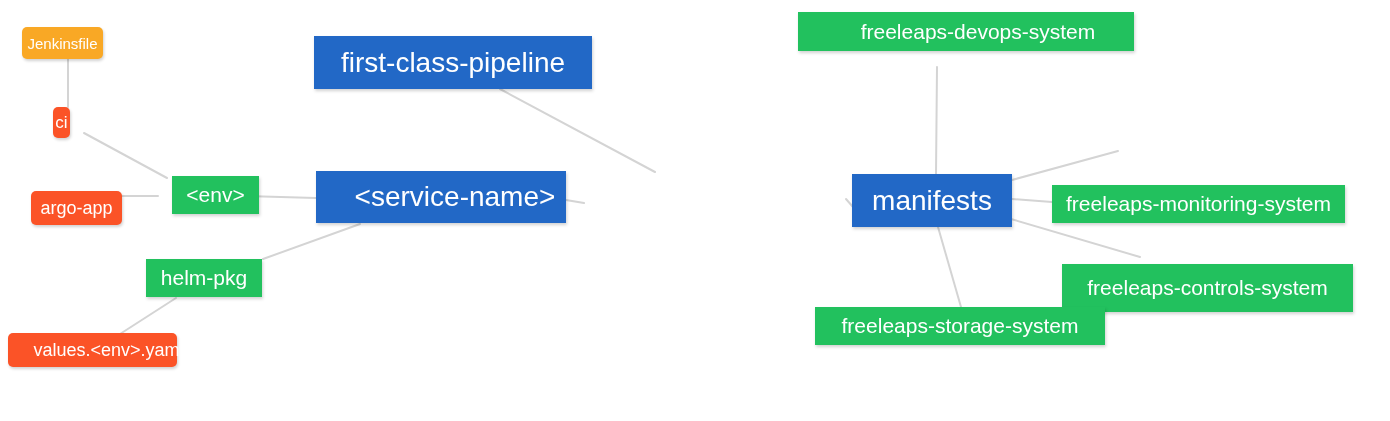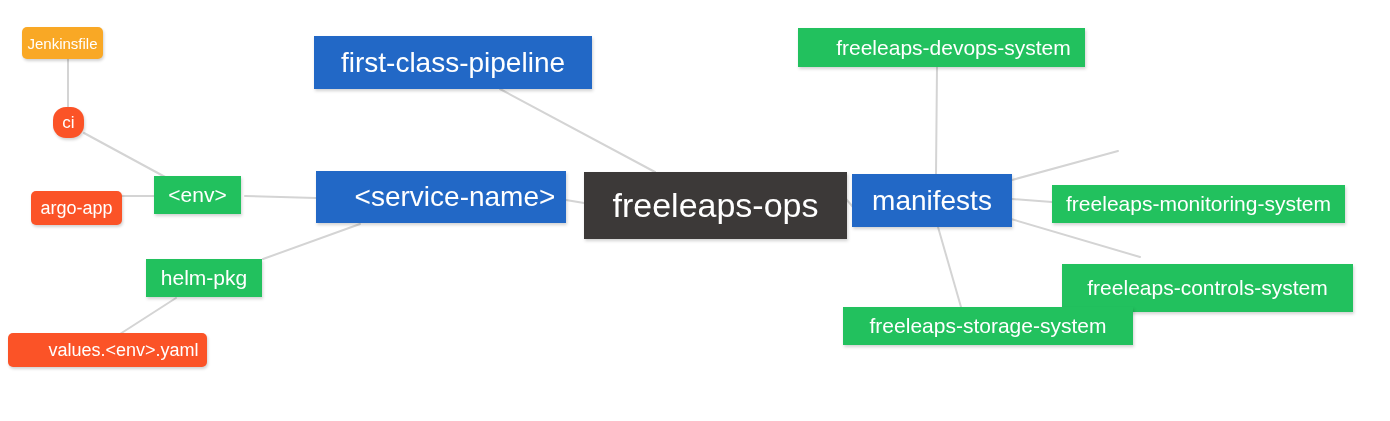--- a/index.html
+++ b/index.html
@@ -34,30 +34,30 @@
     justify-content: center;
     color: var(--node-text, #ffffff);
     white-space: nowrap;
     border-radius: 0;
     box-shadow: 1px 2px 3px rgba(0,0,0,0.18);
     box-sizing: border-box;
     cursor: default;
   }
   
   .n-jenkinsfile        { left: 22px;   top: 27px;  width: 81px;  height: 32px; font-size: 15px; border-radius: 5px; }
-  .n-ci                 { left: 53px;   top: 107px; width: 31px;  height: 31px; font-size: 17px; border-radius: 13px; }
+  .n-ci                 { left: 53px;   top: 107px; width: 17px;  height: 31px; font-size: 17px; border-radius: 5px; }
   .n-argo-app           { left: 31px;   top: 179px; width: 91px;  height: 34px; font-size: 18px; border-radius: 5px; margin-top: 12px; }
-  .n-env                { left: 154px;  top: 176px; width: 87px;  height: 38px; font-size: 21px; }
+  .n-env                { left: 172px;  top: 176px; width: 87px;  height: 38px; font-size: 21px; }
   .n-first-class-pipeline { left: 314px; top: 36px;  width: 278px; height: 53px; font-size: 28px; }
   .n-service-name       { left: 316px;  top: 171px; width: 250px; height: 52px; font-size: 28px; padding-left: 28px; }
   .n-helm-pkg           { left: 146px;  top: 259px; width: 116px; height: 38px; font-size: 21px; }
-  .n-values-env-yaml    { left: 8px;    top: 333px; width: 199px; height: 34px; font-size: 18px; border-radius: 5px; padding-left: 32px; }
+  .n-values-env-yaml    { left: 8px;    top: 333px; width: 169px; height: 34px; font-size: 18px; border-radius: 5px; padding-left: 32px; }
   .n-freeleaps-ops      { left: 584px;  top: 172px; width: 263px; height: 67px; font-size: 34px; }
   .n-manifests          { left: 852px;  top: 174px; width: 160px; height: 53px; font-size: 28px; }
-  .n-devops             { left: 798px;  top: 28px;  width: 287px; height: 39px; font-size: 21px; padding-left: 24px; }
+  .n-devops             { left: 798px;  top: 12px;  width: 336px; height: 39px; font-size: 21px; padding-left: 24px; }
   .n-network            { left: 1053px; top: 112px; width: 294px; height: 39px; font-size: 21px; }
   .n-monitoring         { left: 1052px; top: 185px; width: 293px; height: 38px; font-size: 21px; }
   .n-controls           { left: 1062px; top: 264px; width: 291px; height: 48px; font-size: 21px; }
   .n-storage            { left: 815px;  top: 307px; width: 290px; height: 38px; font-size: 21px; }
 </style>
 </head>
 <body>
 
 <div class="canvas">
 
@@ -79,20 +79,19 @@
   </svg>
 
   <div class="node n-jenkinsfile" style="background: rgb(249, 168, 37);">Jenkinsfile</div>
   <div class="node n-ci" style="background: rgb(251, 83, 39);">ci</div>
   <div class="node n-argo-app" style="background: rgb(251, 83, 39);">argo-app</div>
   <div class="node n-env" style="background: rgb(34, 193, 94);">&lt;env&gt;</div>
   <div class="node n-first-class-pipeline" style="background: rgb(34, 104, 198);">first-class-pipeline</div>
   <div class="node n-service-name" style="background: rgb(34, 104, 198);">&lt;service-name&gt;</div>
   <div class="node n-helm-pkg" style="background: rgb(34, 193, 94);">helm-pkg</div>
   <div class="node n-values-env-yaml" style="background: rgb(251, 83, 39);">values.&lt;env&gt;.yaml</div>
-  <div class="node n-freeleaps-ops" style="background: rgb(60, 57, 56);">freeleaps-ops</div>
   <div class="node n-manifests" style="background: rgb(34, 104, 198);">manifests</div>
   <div class="node n-devops" style="background: rgb(34, 193, 94);">freeleaps-devops-system</div>
   <div class="node n-monitoring" style="background: rgb(34, 193, 94);">freeleaps-monitoring-system</div>
   <div class="node n-controls" style="background: rgb(34, 193, 94);">freeleaps-controls-system</div>
-  <div class="node n-storage" style="background: rgb(34, 193, 94); margin-left: 28px;">freeleaps-storage-system</div>
+  <div class="node n-storage" style="background: rgb(34, 193, 94);">freeleaps-storage-system</div>
 
 </div>
 
 </body></html>

